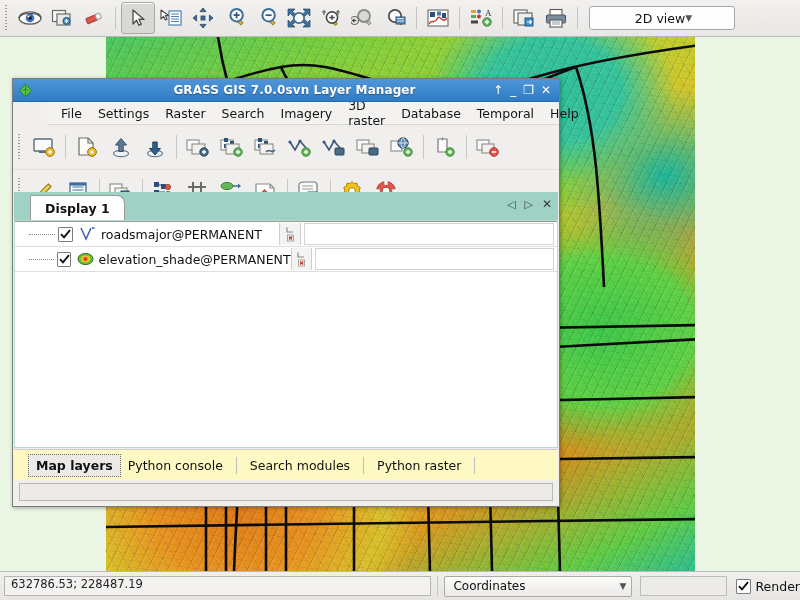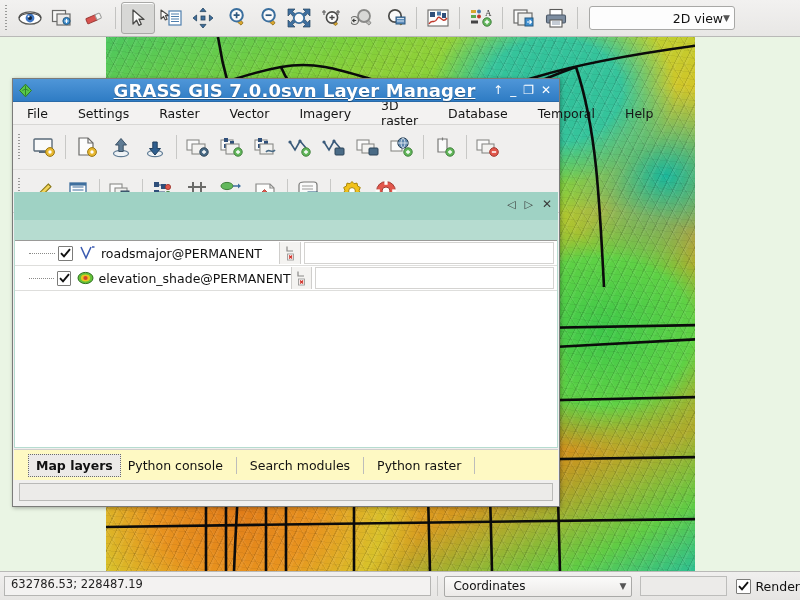--- a/index.html
+++ b/index.html
@@ -19,21 +19,21 @@
     display:flex;align-items:center;
   }
   .grip{width:9px;height:26px;margin:0 3px 0 2px;
     background-image:repeating-linear-gradient(to bottom,#9a9a98 0,#9a9a98 1px,transparent 1px,transparent 3px);
     background-size:2px 100%;background-repeat:no-repeat;background-position:3px 0;flex:0 0 auto;}
   .tbtn{width:32px;height:30px;display:flex;align-items:center;justify-content:center;flex:0 0 auto;border-radius:3px;}
   .tbtn.active{background:#d8d8d6;border:1px solid #a9a9a7;box-shadow:inset 0 1px 0 #fff;}
   .tsep{width:1px;height:22px;background:#c3c3c1;margin:0 5px;flex:0 0 auto;}
   .viewsel{
     margin-left:6px;width:133px;height:22px;background:#fdfdfd;border:1px solid #a8a8a6;border-radius:3px;
-    display:flex;align-items:center;justify-content:flex-end;padding:0 4px 0 7px;font-size:12.5px;color:#111;
+    display:flex;align-items:center;justify-content:center;padding:0 4px 0 7px;font-size:12.5px;color:#111;
   }
   .viewsel .cv{font-size:9px;color:#555;}
 
   .maparea{position:absolute;left:106px;top:37px;width:589px;height:535px;overflow:hidden;}
   .mapcanvas{position:absolute;left:0;top:0;width:589px;height:535px;}
 
   
   .terr{position:absolute;inset:0;}
   .t1{background:
     radial-gradient(ellipse 240px 200px at 22% 88%, #e07b18 0%, #e8931f 34%, #d8c12a 62%, rgba(216,193,42,0) 78%),
@@ -70,40 +70,40 @@
   .sb-blank{margin-left:8px;width:88px;height:20px;background:#ecebe9;border:1px solid #bdbdbb;box-sizing:border-box;}
   .sb-render{margin-left:9px;display:flex;align-items:flex-end;gap:5px;font-size:12.5px;color:#111;}
 
   
   #layer-manager{position:absolute;left:12px;top:78px;width:548px;height:429px;
     background:#f0efee;border:1px solid #7b7b79;box-shadow:1px 1px 4px rgba(0,0,0,.32);box-sizing:border-box;}
 
   .lm-title{height:22px;background:linear-gradient(#4f96d8,#2f7cc4);
     display:flex;align-items:center;position:relative;border-bottom:1px solid #2a6aa8;}
   .lm-title .tl-ico{margin-left:4px;width:16px;height:16px;display:flex;align-items:center;justify-content:center;}
-  .lm-title .tl-text{position:absolute;left:17px;right:0;text-align:center;color:#fff;font-weight:bold;font-size:18px;
-    letter-spacing:.1px;pointer-events:none;text-shadow:0 1px 1px rgba(0,0,0,.35);text-decoration:underline;}
+  .lm-title .tl-text{position:absolute;left:17px;right:0;text-align:center;color:#fff;font-weight:bold;font-size:12px;
+    letter-spacing:.1px;pointer-events:none;text-shadow:0 1px 1px rgba(0,0,0,.35);}
   .lm-title .tl-btns{margin-left:auto;display:flex;align-items:center;gap:7px;padding-right:8px;z-index:2;}
   .tl-btns span{color:#fff;font-size:12px;line-height:1;}
 
-  .lm-menubar{height:22px;background:#f3f2f1;border-bottom:1px solid #d8d7d5;display:flex;align-items:center;padding-left:6px;gap:14px;}
+  .lm-menubar{height:22px;background:#f3f2f1;border-bottom:1px solid #d8d7d5;display:flex;align-items:center;padding-left:6px;gap:0;margin-left:34px;}
   .lm-menubar .mi{padding:2px 8px;font-size:12.5px;color:#151515;}
 
   .lm-tbrow{height:44px;background:#f0efee;display:flex;align-items:center;border-bottom:1px solid #e2e1df;}
   .lm-tbrow.second{border-bottom:1px solid #cfcecc;}
   .lbtn{width:34px;height:32px;display:flex;align-items:center;justify-content:center;flex:0 0 auto;}
   .lsep{width:1px;height:24px;background:#c8c8c6;margin:0 4px;flex:0 0 auto;}
 
   .lm-notebook{position:absolute;left:1px;right:1px;top:113px;bottom:58px;background:#b6dcd0;}
   .nb-tabbar{height:28px;background:#9fd2c4;position:relative;display:flex;align-items:flex-end;}
   .nb-tab{margin-left:16px;height:24px;background:#fff;border:1px solid #9a9a98;border-bottom:none;
     border-radius:2px 8px 0 0;display:flex;align-items:center;padding:0 14px;font-weight:bold;font-size:12.5px;color:#111;}
   .nb-nav{position:absolute;right:6px;top:5px;display:flex;align-items:center;gap:9px;color:#3a3a3a;font-size:11px;}
 
-  .layerlist{position:absolute;left:1px;right:1px;top:29px;bottom:1px;background:#fff;border-top:1px solid #9a9a98;overflow:hidden;margin-top:19px;}
+  .layerlist{position:absolute;left:1px;right:1px;top:29px;bottom:1px;background:#fff;border-top:1px solid #9a9a98;overflow:hidden;}
   .lrow{height:24px;display:flex;align-items:center;border-bottom:1px solid #dededc;}
   .lrow .dash{width:26px;margin-left:14px;border-top:1px dotted #8a8a88;}
   .lrow .ck{width:13px;height:13px;margin-left:3px;display:flex;align-items:center;justify-content:center;
     border:1px solid #7c7c7a;background:#fff;border-radius:1px;}
   .lrow .ck svg{display:block;}
   .lrow .licon{width:19px;height:16px;margin-left:5px;display:flex;align-items:center;justify-content:center;}
   .lrow .lname{margin-left:4px;font-size:12.5px;color:#111;white-space:nowrap;}
   .lrow .col2{margin-left:auto;width:20px;height:22px;border-left:1px solid #cfcecc;border-right:1px solid #cfcecc;
     background:#f4f3f1;display:flex;flex-direction:column;align-items:center;justify-content:center;}
   .lrow .col3{width:250px;height:22px;background:#fff;border:1px solid #d4d3d1;box-sizing:border-box;margin-left:3px;margin-right:3px;}
@@ -367,21 +367,21 @@
       <span>_</span>
       <span>❐</span>
       <span>✕</span>
     </span>
   </div>
 
   <div class="lm-menubar">
     <div class="mi">File</div>
     <div class="mi">Settings</div>
     <div class="mi">Raster</div>
-    <div class="mi">Vector</div>
+    <div class="mi">Search</div>
     <div class="mi">Imagery</div>
     <div class="mi">3D raster</div>
     <div class="mi">Database</div>
     <div class="mi">Temporal</div>
     <div class="mi">Help</div>
   </div>
 
   <div class="lm-tbrow">
     <div class="grip"></div>
     <div class="lbtn">
@@ -593,20 +593,23 @@
             <rect x="10.4" y="18.2" width="3.2" height="4.2"></rect>
             <rect x="1.6" y="10.4" width="4.2" height="3.2"></rect>
             <rect x="18.2" y="10.4" width="4.2" height="3.2"></rect>
           </g>
         </svg>
     </div>
   </div>
 
   <div class="lm-notebook">
     <div class="nb-tabbar">
+      <div class="nb-tab">
+        <span>Display 1</span>
+      </div>
       <div class="nb-nav">
         <span>◁</span>
         <span>▷</span>
         <span style="font-size:12px;">✕</span>
       </div>
     </div>
 
     <div class="layerlist">
 
       <div class="lrow">

